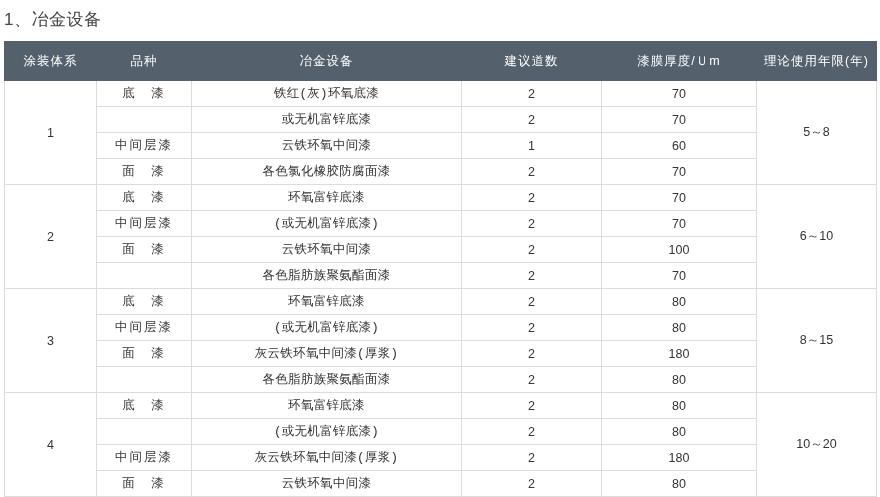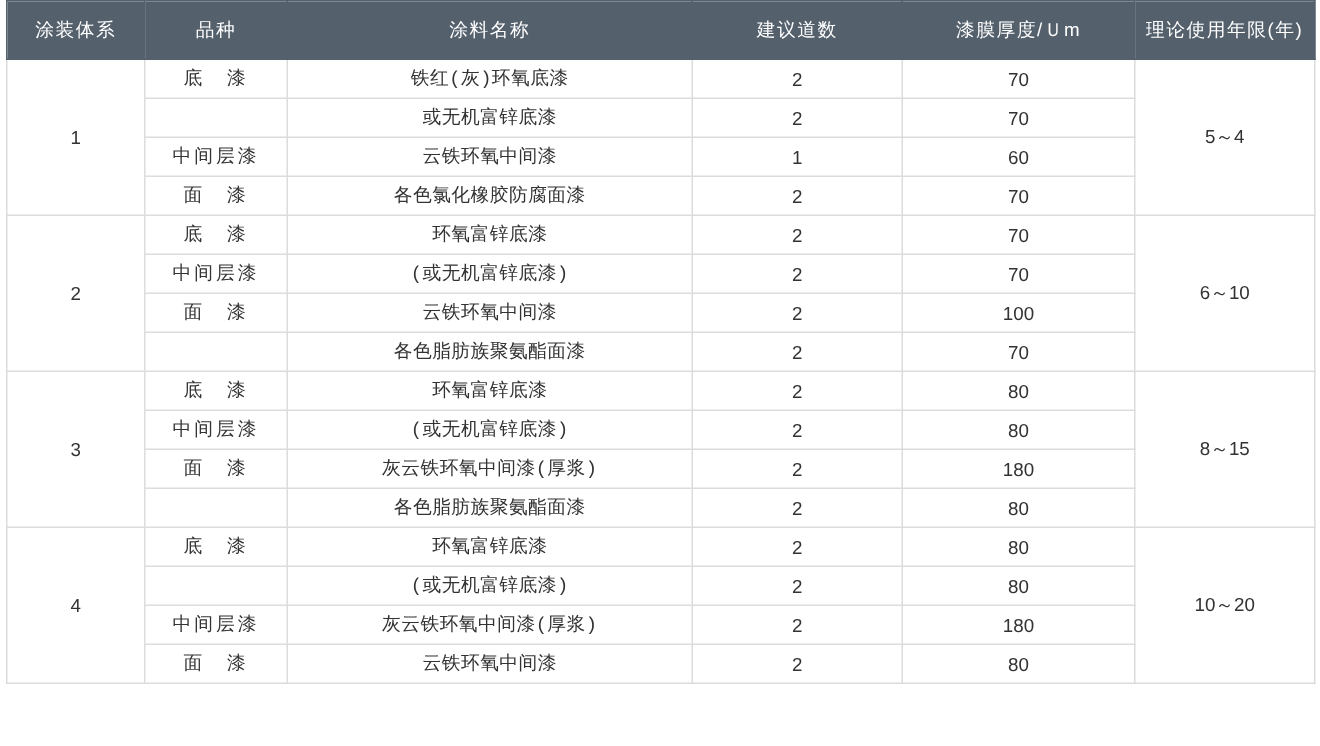--- a/index.html
+++ b/index.html
@@ -69,49 +69,50 @@
   .c-thick { width: 155px; }
   .c-years { width: 120px; }
   td.kind-col { letter-spacing: 2px; }
   td.name-col { letter-spacing: 0.3px; font-family: Liberation Mono, monospace; }
 </style>
 </head>
 <body>
 
 <div class="page">
 
+  <h1 class="doc-title">1、冶金设备</h1>
 
   <table class="spec">
     <colgroup>
       <col class="c-sys">
         <col class="c-kind">
         <col class="c-name">
       <col class="c-coats">
         <col class="c-thick">
         <col class="c-years">
     </colgroup>
     <thead>
       <tr>
         <th>涂装体系</th>
         <th>品种</th>
-        <th>涂料名称</th>
+        <th>冶金设备</th>
         <th>建议道数</th>
         <th>漆膜厚度/Ｕm</th>
         <th>理论使用年限(年)</th>
       </tr>
     </thead>
     <tbody>
 
       <tr>
         <td class="sys-col" rowspan="4">1</td>
         <td class="kind-col">底　漆</td>
         <td class="name-col">铁红(灰)环氧底漆</td>
         <td>2</td>
         <td>70</td>
-        <td class="years-col" rowspan="4">5～4</td>
+        <td class="years-col" rowspan="4">5～8</td>
       </tr>
       <tr>
         <td class="kind-col"></td>
         <td class="name-col">或无机富锌底漆</td>
         <td>2</td>
         <td>70</td>
       </tr>
       <tr>
         <td class="kind-col">中间层漆</td>
         <td class="name-col">云铁环氧中间漆</td>

